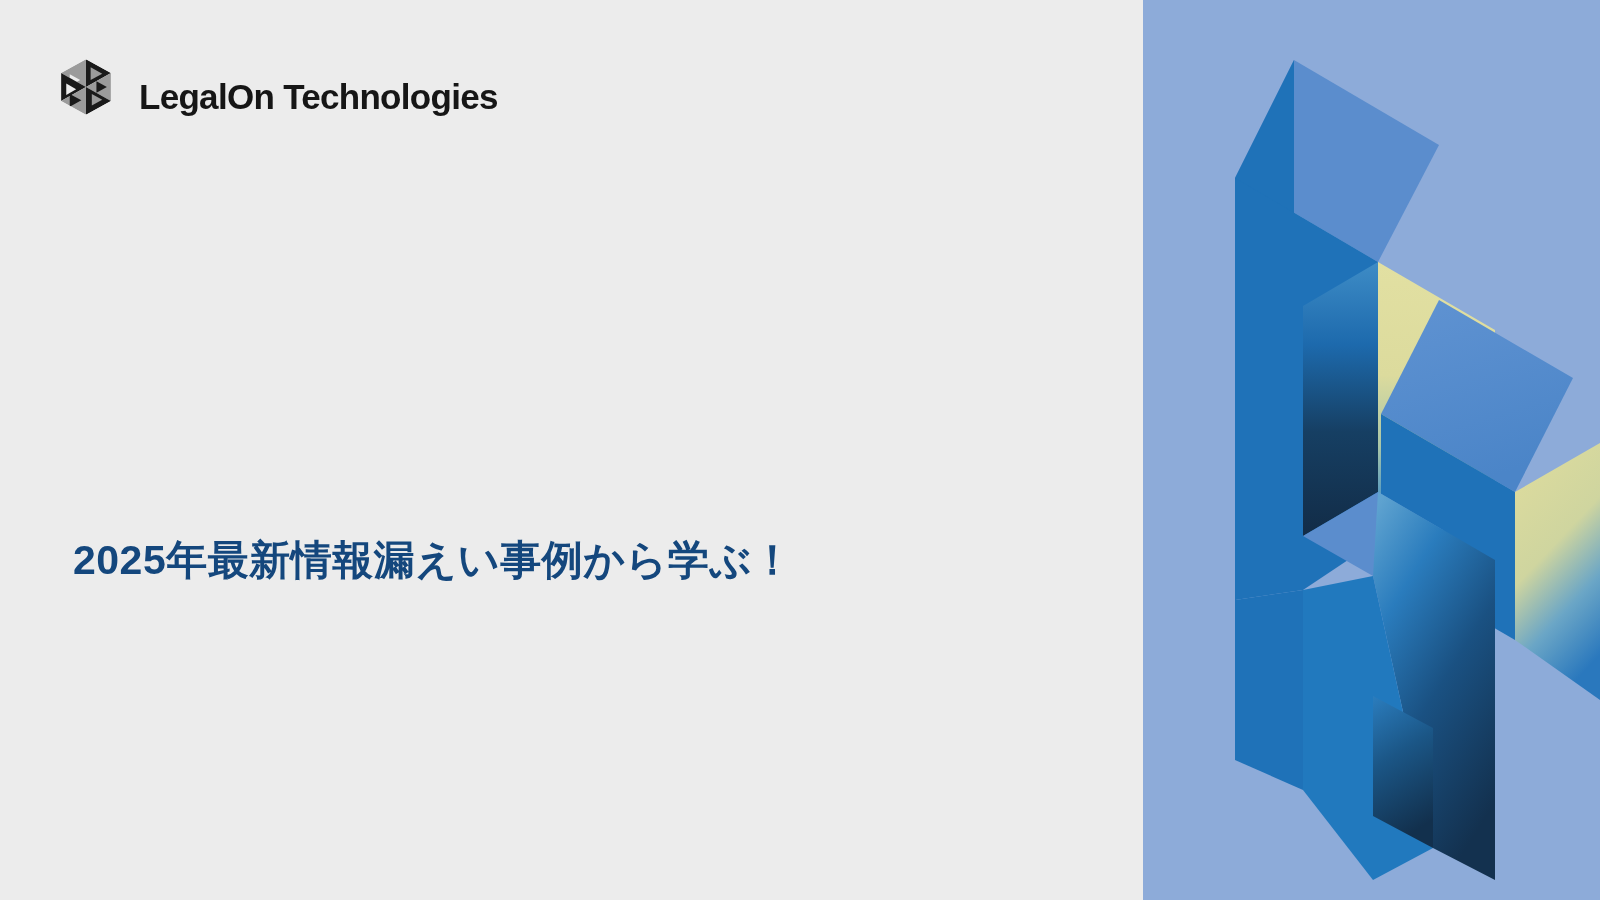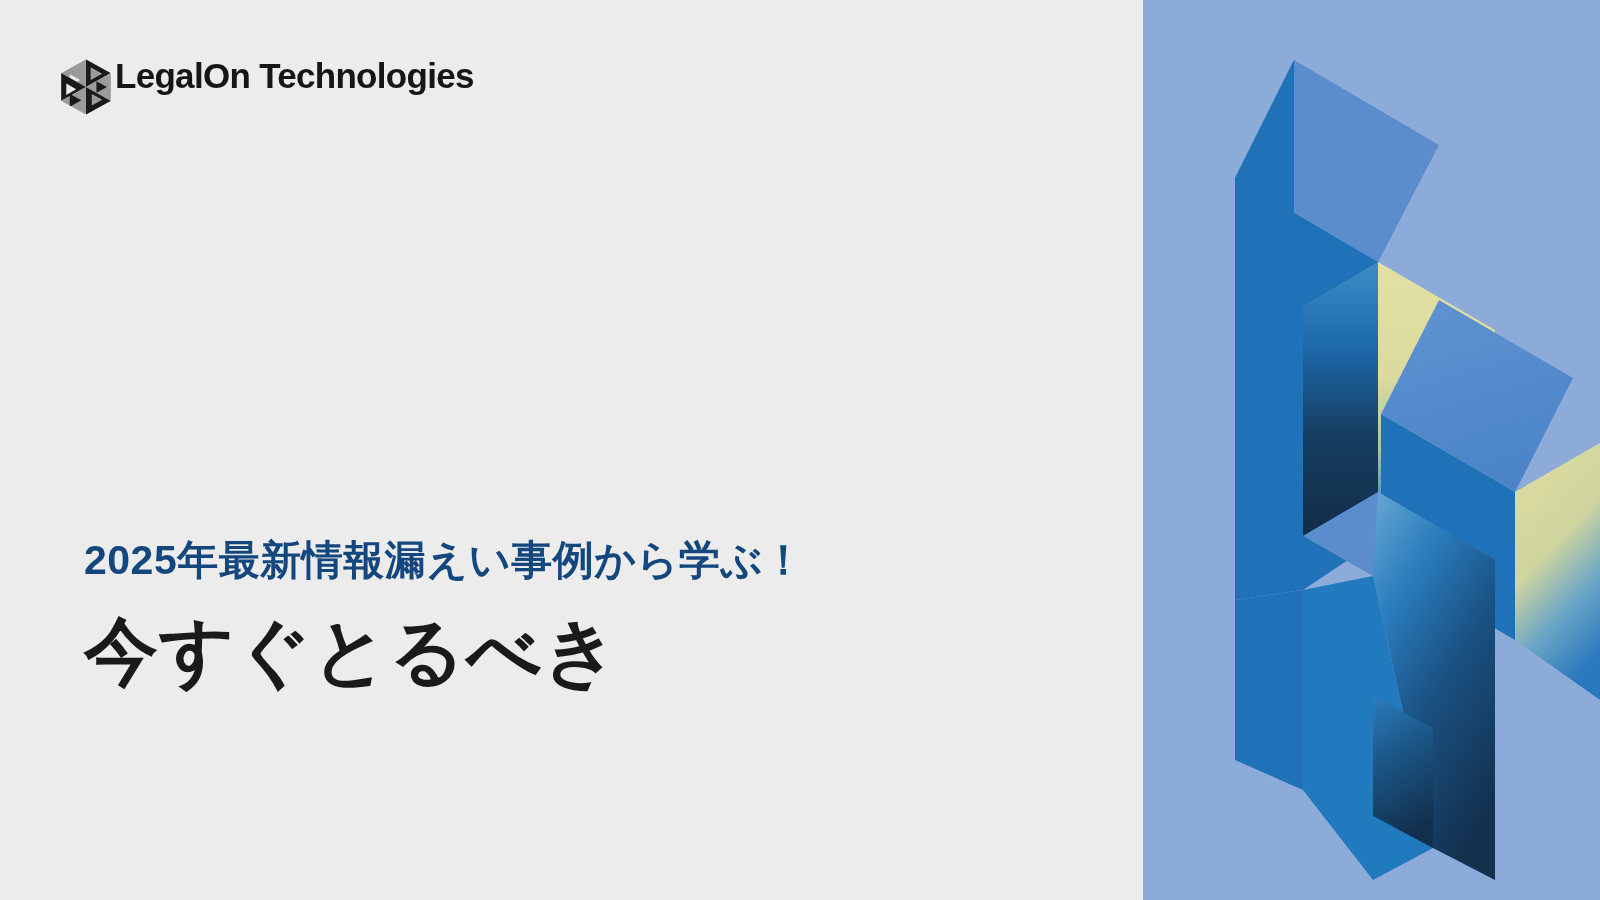--- a/index.html
+++ b/index.html
@@ -35,22 +35,22 @@
     height: 900px;
     display: block;
   }
 
   
   .logo-row {
     position: absolute;
     left: 57px;
     top: 58px;
     display: flex;
-    align-items: flex-start;
-    gap: 0;
+    align-items: flex-end;
+    gap: 24px;
   }
   .logo-mark {
     width: 58px;
     height: 58px;
     display: block;
     flex: 0 0 auto;
   }
   .logo-wordmark {
     font-family: "Liberation Sans", "DejaVu Sans", sans-serif;
     font-size: 35px;
@@ -58,21 +58,21 @@
     letter-spacing: -0.7px;
     color: #161616;
     white-space: nowrap;
     line-height: 1;
     padding-bottom: 2px;
   }
 
   
   .headline {
     position: absolute;
-    left: 84px;
+    left: 73px;
     top: 536px;
     width: 1040px;
   }
   .eyebrow {
     font-family: "Liberation Sans", "DejaVu Sans", sans-serif;
     font-size: 41px;
     font-weight: 700;
     color: #14477d;
     line-height: 1.18;
     letter-spacing: 0.5px;
@@ -192,16 +192,15 @@
 
         <polygon points="50,50 93,74 50,98" fill="#1a1a1a"></polygon>
         <polygon points="60,62 78,72 60,82" fill="#9b9b9b"></polygon>
       </g>
     </svg>
     <div class="logo-wordmark">LegalOn Technologies</div>
   </div>
 
   <div class="headline">
     <p class="eyebrow">2025年最新情報漏えい事例から学ぶ！</p>
-    <h1 class="title-line">今すぐとるべき</h1>
   </div>
 
 </div>
 
 </body></html>

